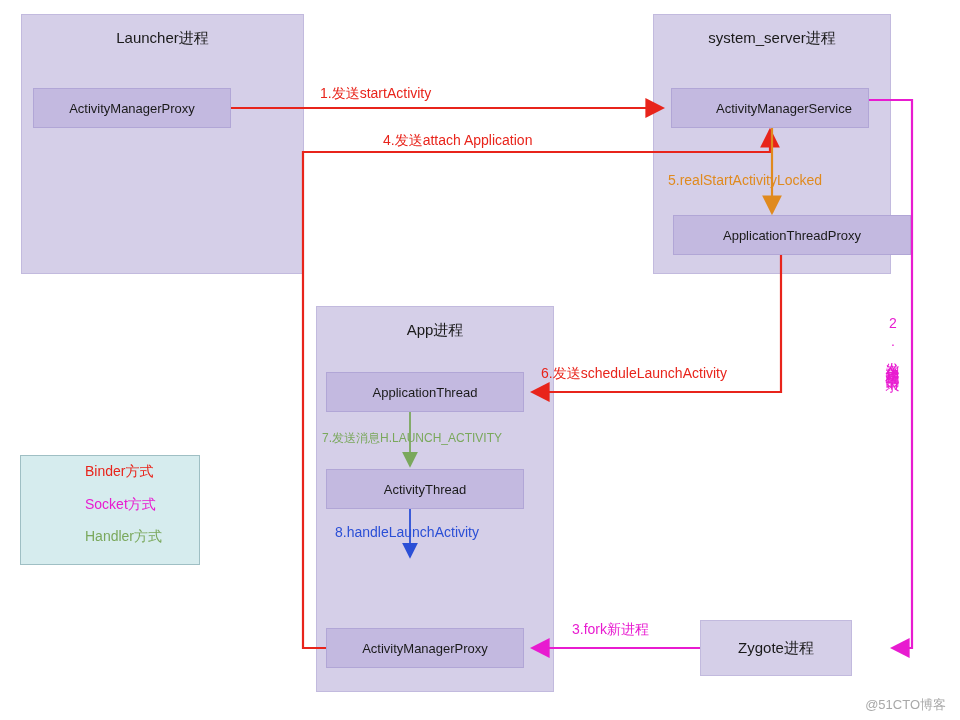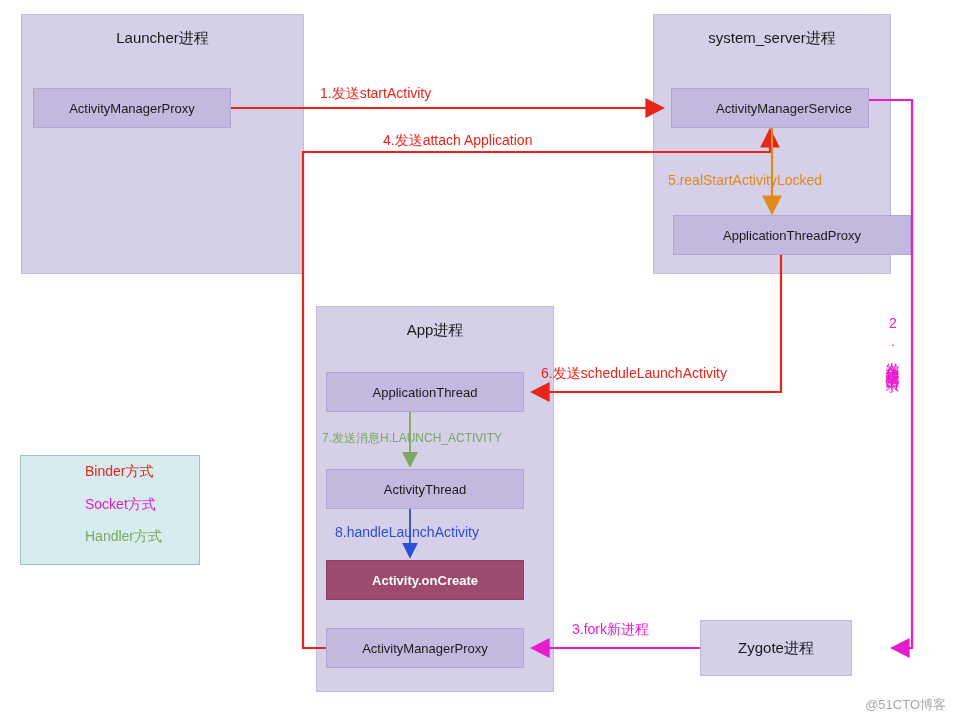--- a/index.html
+++ b/index.html
@@ -122,23 +122,20 @@
   </div>
 
   <div class="node" style="left:326px; top:372px; width:198px; height:40px;">
     <span>ApplicationThread</span>
   </div>
 
   <div class="node" style="left:326px; top:469px; width:198px; height:40px;">
     <span>ActivityThread</span>
   </div>
 
-  <div class="node highlight" style="left:326px; top:560px; width:198px; height:40px;">
-    <span>Activity.onCreate</span>
-  </div>
 
   <div class="node" style="left:326px; top:628px; width:198px; height:40px;">
     <span>ActivityManagerProxy</span>
   </div>
 
   <svg class="overlay">
     <defs>
       <marker id="ah-red" markerWidth="9" markerHeight="9" refX="8" refY="4.5" orient="auto">
         <path d="M0,0 L9,4.5 L0,9 z" fill="#e8241b"></path>
       </marker>

